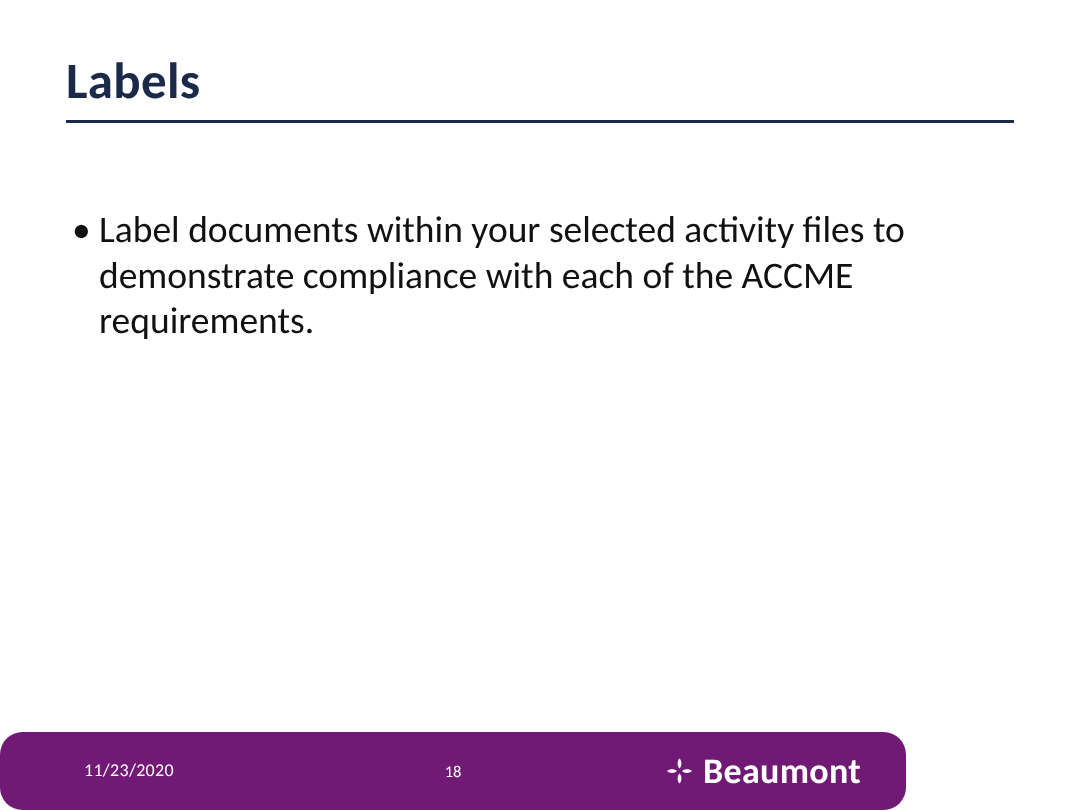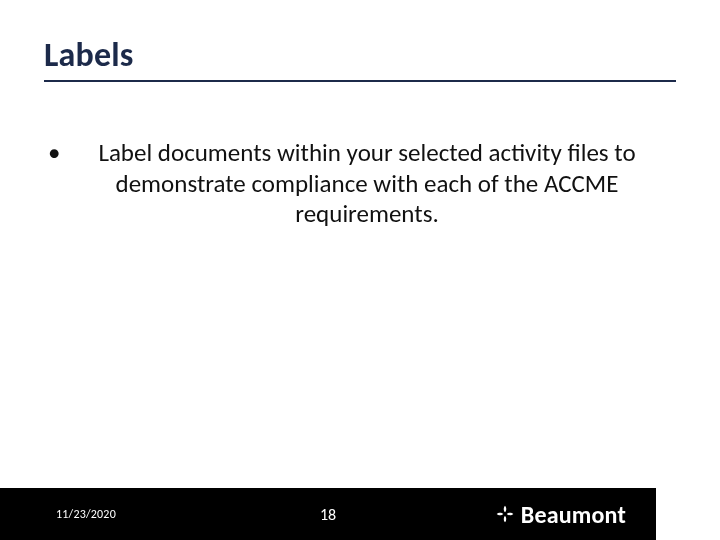--- a/index.html
+++ b/index.html
@@ -35,43 +35,44 @@
     line-height: 1.22;
     color: #111;
   }
   .bullet .dot {
     flex: 0 0 auto;
     width: 18px;
     text-align: left;
     font-size: 25px;
     line-height: 1.22;
   }
-  .bullet .txt { flex: 1 1 auto; text-align: center; }
+  .bullet .txt { flex: 1 1 auto; }
   .footer {
     position: absolute;
     left: 0;
     bottom: 0;
-    width: 656px;
+    width: 604px;
     height: 52px;
-    background: #000000;
+    background: #701a75;
     color: #fff;
     display: flex;
     align-items: center;
+    border-radius: 15px;
   }
   .footer .date {
     position: absolute;
     left: 56px;
     font-size: 12px;
     letter-spacing: 0.2px;
   }
   .footer .pagenum {
     position: absolute;
     left: 50%;
     transform: translateX(-50%);
-    font-size: 16px;
+    font-size: 11px;
   }
   .footer .brand {
     position: absolute;
     right: 30px;
     display: flex;
     align-items: center;
     gap: 6px;
   }
   .brand-text {
     font-size: 24px;

